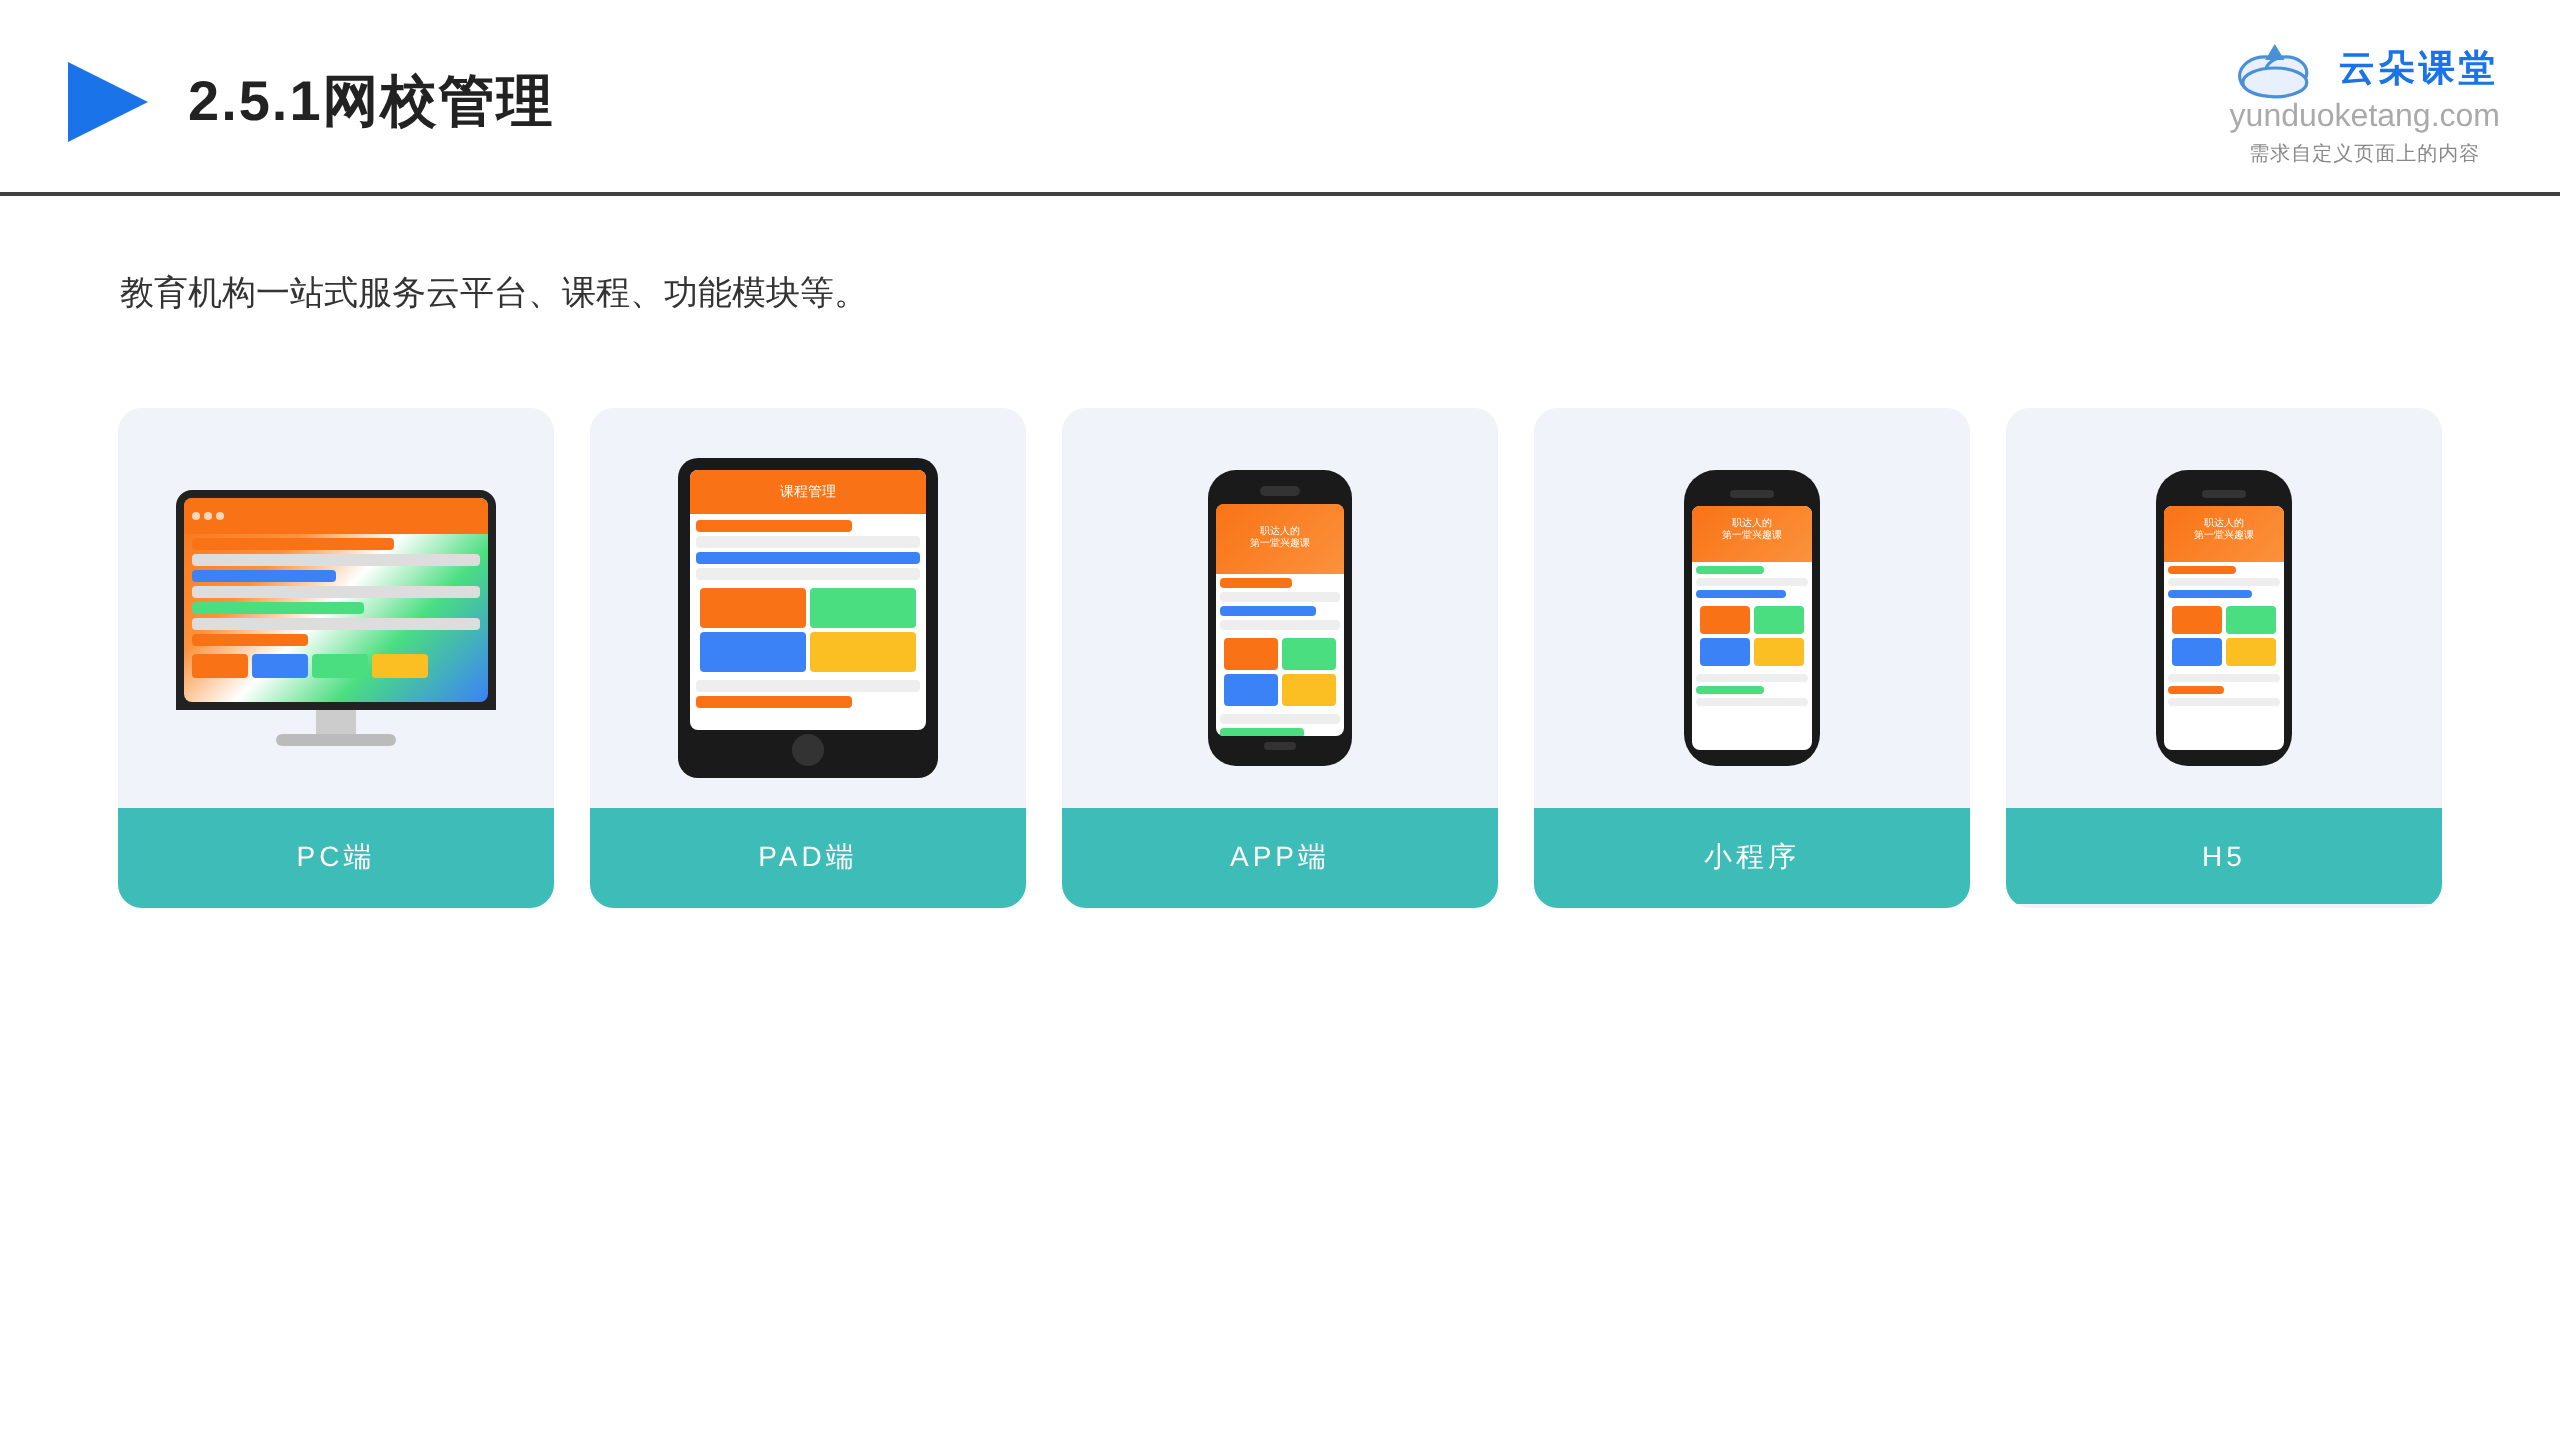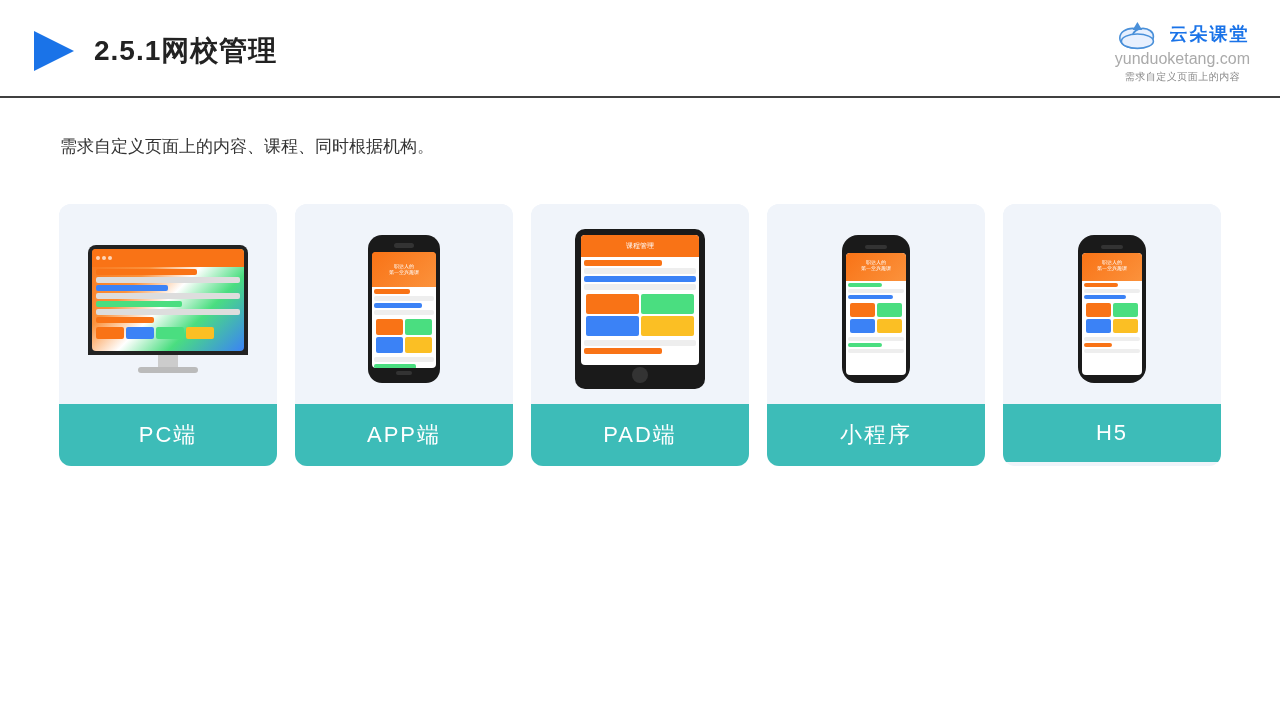--- a/index.html
+++ b/index.html
@@ -98,21 +98,21 @@
       align-items: center;
       justify-content: center;
       padding: 20px 10px 10px 10px;
       background: #f0f4fa;
     }
 
     .device-label {
       width: 100%;
       background: #3dbcb8;
       color: #fff;
-      font-size: 22px;
+      font-size: 14px;
       text-align: center;
       padding: 16px 16px;
       font-weight: 500;
       letter-spacing: 2px;
     }
 
     
     .pc-monitor {
       display: flex;
       flex-direction: column;
@@ -349,21 +349,21 @@
         <polygon points="28,4 34,14 22,14" fill="#4a90d9"></polygon>
       </svg>
       <span class="logo-text-cn">云朵课堂</span>
     </div>
     <span class="logo-url">yunduoketang.com</span>
     <span class="logo-sub">需求自定义页面上的内容</span>
   </div>
 </div>
 
 <div class="description">
-  <div>需求自定义页面上的内容、课程、同时根据机构。</div>
+  <div>教育机构一站式服务云平台、课程、功能模块等。</div>
 </div>
 
 <div class="cards-area">
 
   <div class="device-card">
     <div class="device-image-area">
       <div class="pc-monitor">
         <div class="monitor-frame">
           <div class="monitor-screen">
             <div class="monitor-screen-bar">
@@ -386,20 +386,48 @@
               <div style="width:28px;height:12px;background:#4ade80;border-radius:2px;"></div>
               <div style="width:28px;height:12px;background:#fbbf24;border-radius:2px;"></div>
             </div>
           </div>
         </div>
         <div class="monitor-neck"></div>
         <div class="monitor-base"></div>
       </div>
     </div>
     <div class="device-label">PC端</div>
+  </div>
+
+  <div class="device-card">
+    <div class="device-image-area">
+      <div class="tablet-frame">
+        <div class="tablet-screen">
+          <div class="tablet-header">
+            <div style="font-size:7px;color:white;text-align:center;padding-top:6px;">课程管理</div>
+          </div>
+          <div class="tablet-body">
+            <div class="tablet-row orange"></div>
+            <div class="tablet-row"></div>
+            <div class="tablet-row blue"></div>
+            <div class="tablet-row"></div>
+            <div class="screen-mini-grid">
+              <div class="mini-block" style="background:#f97316;height:20px;"></div>
+              <div class="mini-block" style="background:#4ade80;height:20px;"></div>
+              <div class="mini-block" style="background:#3b82f6;height:20px;"></div>
+              <div class="mini-block" style="background:#fbbf24;height:20px;"></div>
+            </div>
+            <div class="tablet-row"></div>
+            <div class="tablet-row orange"></div>
+          </div>
+        </div>
+        <div class="tablet-btn"></div>
+      </div>
+    </div>
+    <div class="device-label">PAD端</div>
   </div>
 
   <div class="device-card">
     <div class="device-image-area">
       <div class="phone-frame">
         <div class="phone-notch"></div>
         <div class="phone-screen">
           <div class="phone-screen-header">
             <div style="font-size:5px;color:white;text-align:center;line-height:1.2;padding:2px;">职达人的<br>第一堂兴趣课</div>
           </div>
@@ -419,48 +447,20 @@
           </div>
         </div>
         <div class="phone-home"></div>
       </div>
     </div>
     <div class="device-label">APP端</div>
   </div>
 
   <div class="device-card">
     <div class="device-image-area">
-      <div class="tablet-frame">
-        <div class="tablet-screen">
-          <div class="tablet-header">
-            <div style="font-size:7px;color:white;text-align:center;padding-top:6px;">课程管理</div>
-          </div>
-          <div class="tablet-body">
-            <div class="tablet-row orange"></div>
-            <div class="tablet-row"></div>
-            <div class="tablet-row blue"></div>
-            <div class="tablet-row"></div>
-            <div class="screen-mini-grid">
-              <div class="mini-block" style="background:#f97316;height:20px;"></div>
-              <div class="mini-block" style="background:#4ade80;height:20px;"></div>
-              <div class="mini-block" style="background:#3b82f6;height:20px;"></div>
-              <div class="mini-block" style="background:#fbbf24;height:20px;"></div>
-            </div>
-            <div class="tablet-row"></div>
-            <div class="tablet-row orange"></div>
-          </div>
-        </div>
-        <div class="tablet-btn"></div>
-      </div>
-    </div>
-    <div class="device-label">PAD端</div>
-  </div>
-
-  <div class="device-card">
-    <div class="device-image-area">
       <div class="mini-phone">
         <div class="mini-phone-notch"></div>
         <div class="mini-phone-screen">
           <div class="mini-phone-header">
             <div style="font-size:5px;color:white;text-align:center;padding-top:6px;line-height:1.2;">职达人的<br>第一堂兴趣课</div>
           </div>
           <div class="mini-phone-body">
             <div class="mini-phone-row c"></div>
             <div class="mini-phone-row"></div>
             <div class="mini-phone-row" style="background:#3b82f6;width:80%"></div>

